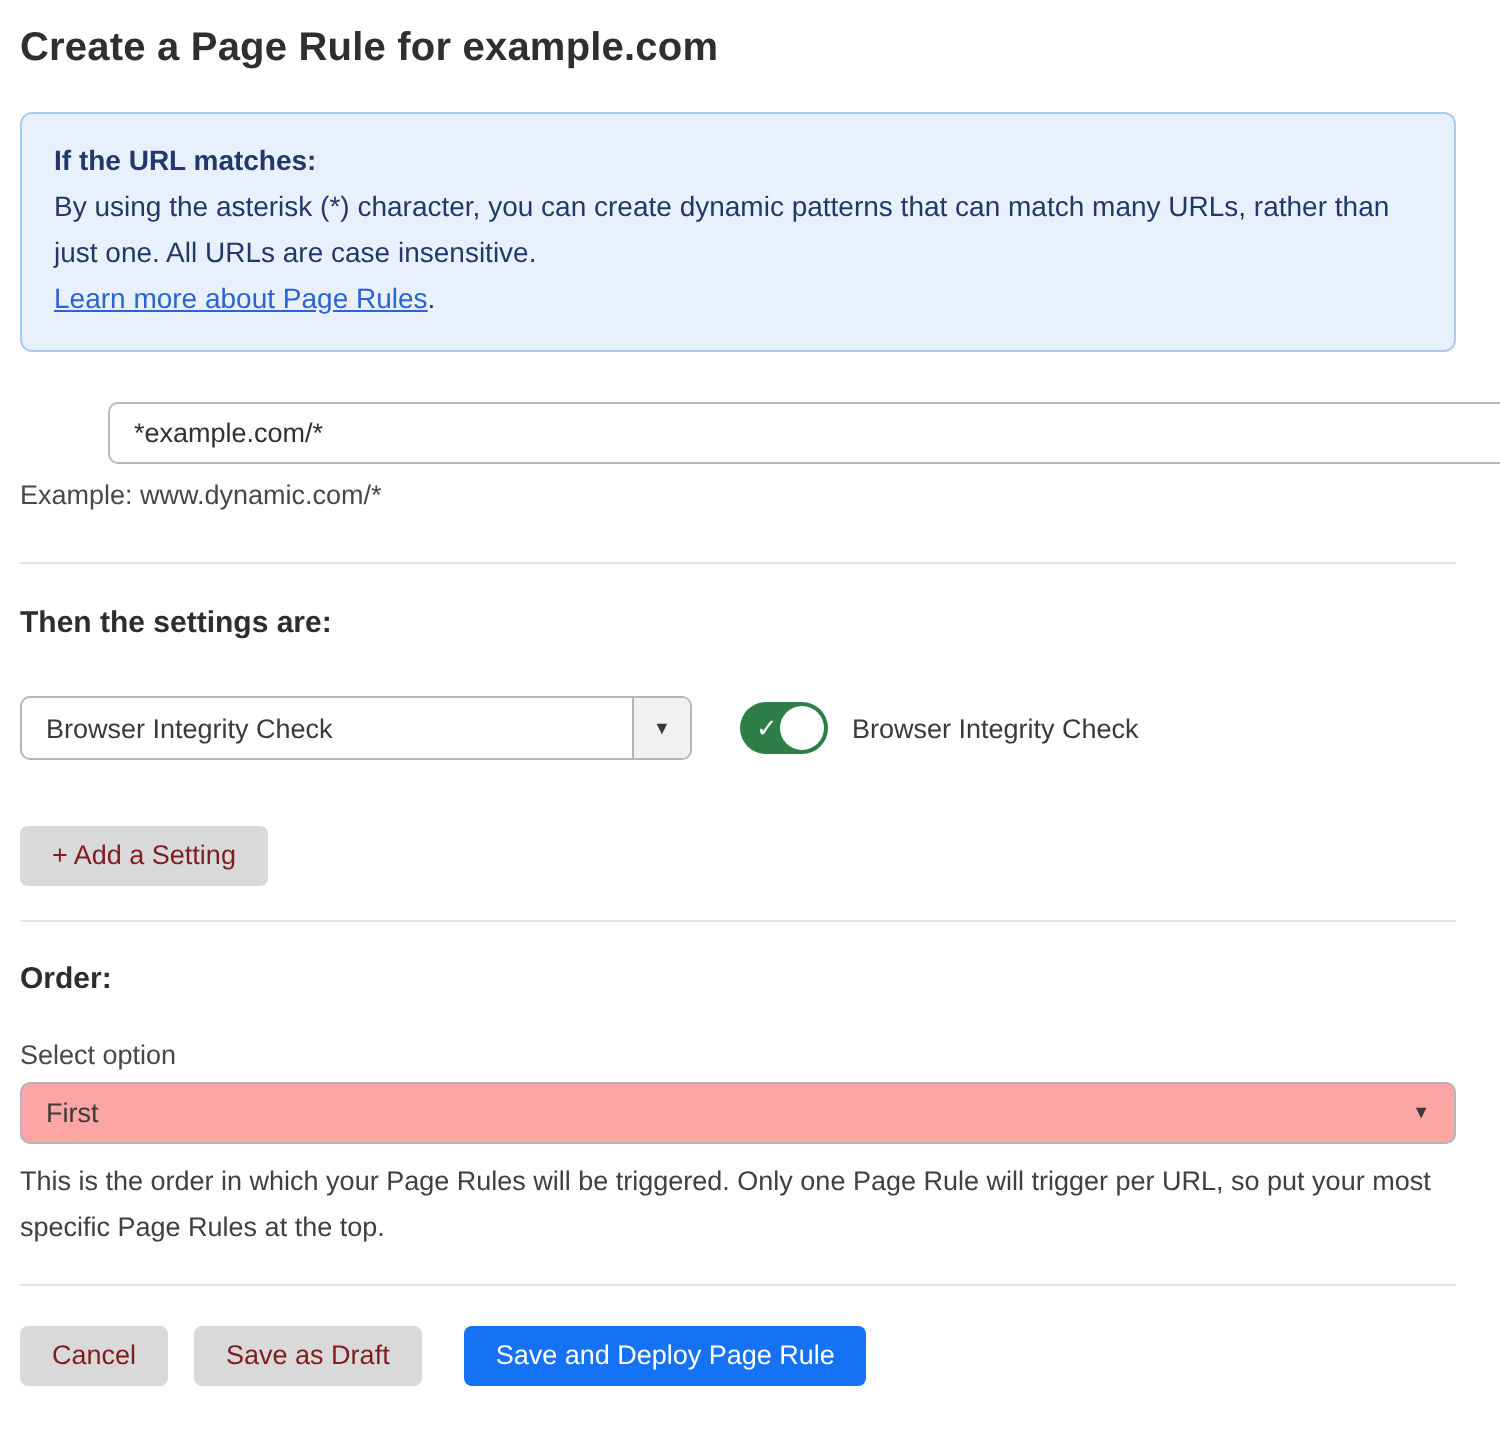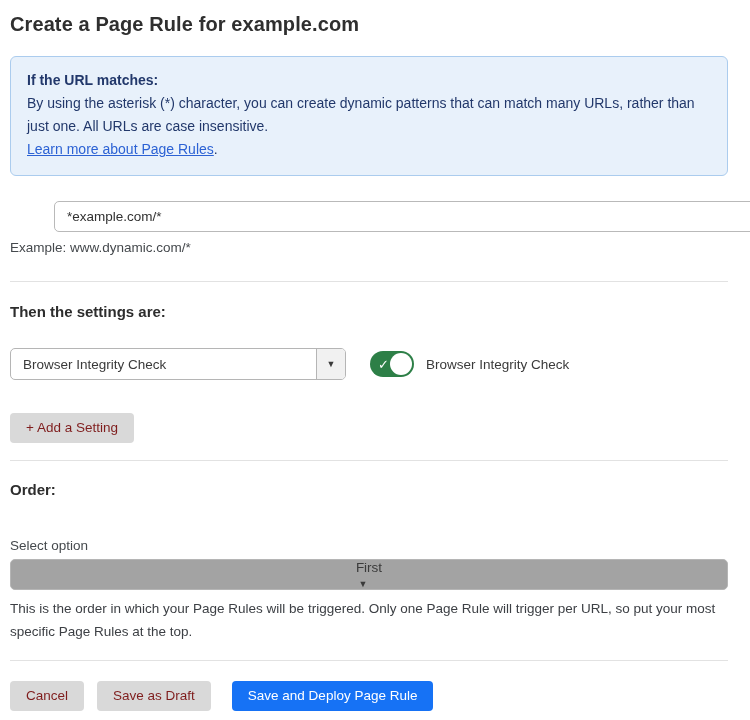--- a/index.html
+++ b/index.html
@@ -76,21 +76,21 @@
   .divider-1 { margin-top: 26px; margin-bottom: 21px; }
   .divider-2 { margin-top: 17px; margin-bottom: 20px; }
   .divider-3 { margin-top: 17px; margin-bottom: 20px; }
 
   .section-heading {
     font-size: 15px;
     font-weight: 700;
     color: #2d2d2d;
     margin-bottom: 28px;
   }
-  .section-heading.order { margin-bottom: 40px; }
+  .section-heading.order { margin-bottom: 22px; }
 
   
   .setting-row {
     display: flex;
     align-items: center;
     margin-bottom: 33px;
   }
   .select-box {
     position: relative;
     width: 336px;
@@ -180,25 +180,24 @@
   }
   .add-setting-btn { margin-top: 0; }
 
   
   .wide-select {
     position: relative;
     width: 718px;
     height: 31px;
     border: 1px solid #b5b5b5;
     border-radius: 5px;
-    background: #a3a3a3;
-    display: flex;
-    align-items: center;
-    cursor: pointer;
-    flex-direction: column;
+    background: #fca5a5;
+    display: flex;
+    align-items: center;
+    cursor: pointer;
   }
   .wide-select .select-value {
     flex: 1;
     padding: 0 12px;
     font-size: 13.5px;
     color: #3a3a3a;
   }
   .wide-select .caret-icon { margin-right: 12px; }
 
   .order-help {

